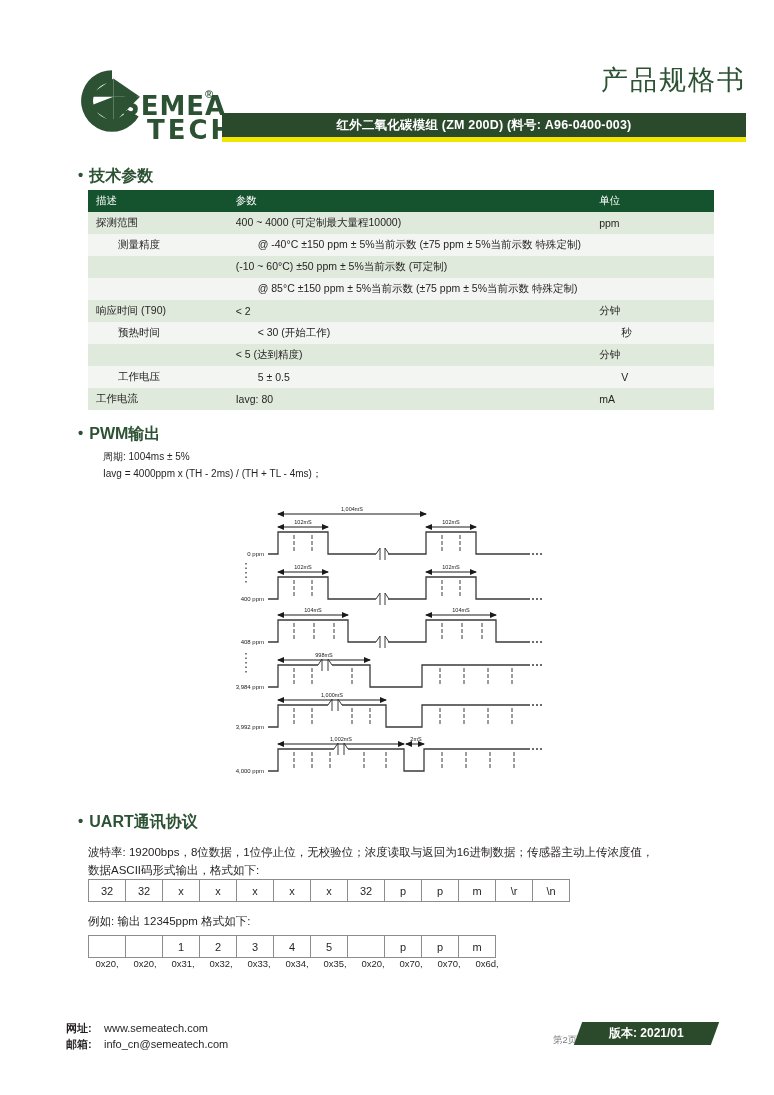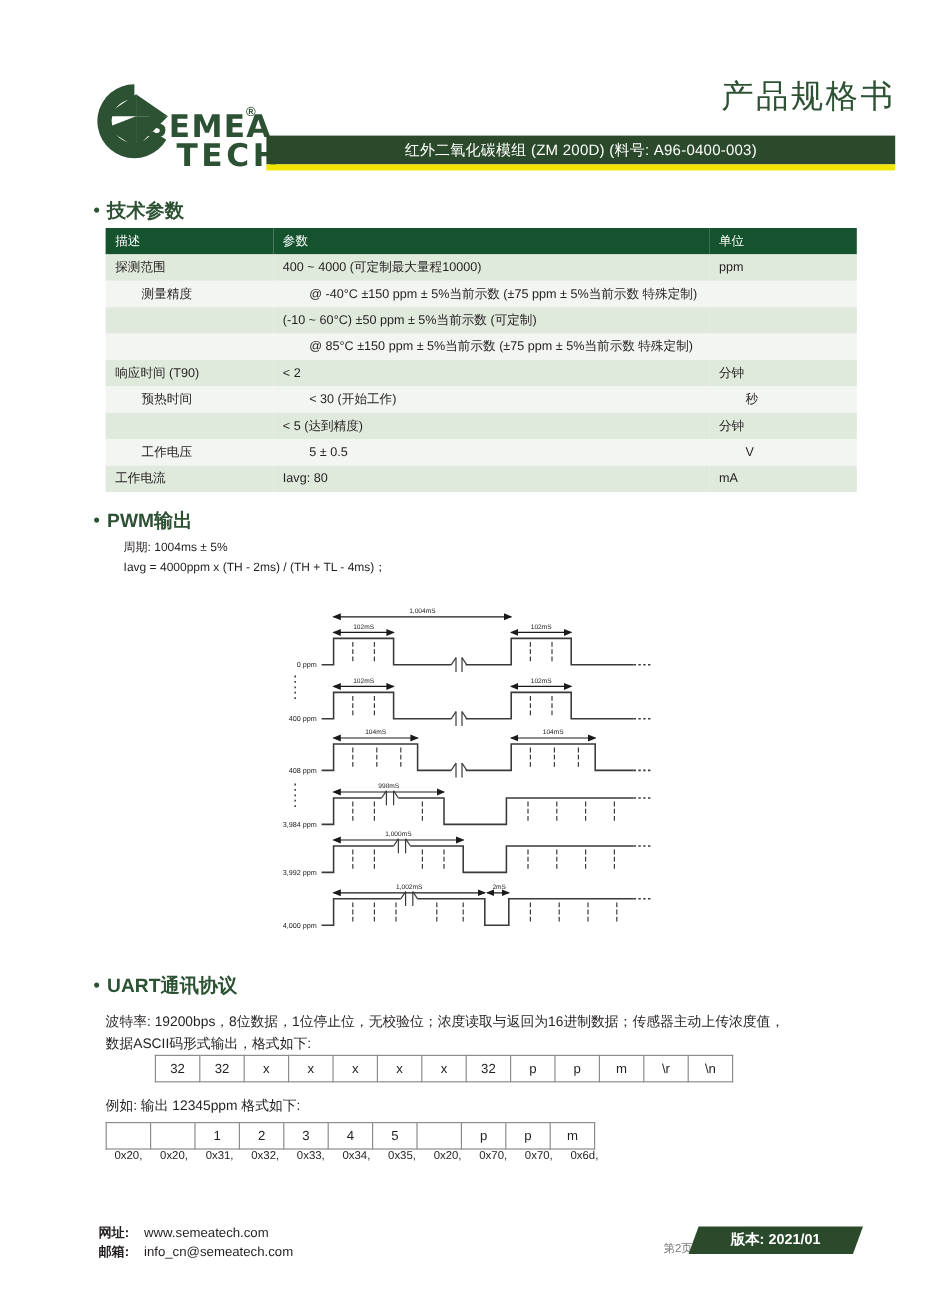--- a/index.html
+++ b/index.html
@@ -24,21 +24,21 @@
   .doc-title{
     position:absolute;right:28px;top:62px;
     font-size:27px;color:#2c5233;font-weight:normal;
     letter-spacing:2px;
   }
   .title-bar{
     position:absolute;left:222px;top:113px;width:524px;height:24px;
     background:#2b4a2b;
   }
   .title-bar span{
-    display:block;color:#ffffff;font-size:12.5px;font-weight:normal;
+    display:block;color:#ffffff;font-size:12.5px;font-weight:bold;
     text-align:center;line-height:24px;letter-spacing:0.2px;
   }
   .title-bar-accent{
     position:absolute;left:222px;top:137px;width:524px;height:5px;
     background:#f2e600;
   }
 
   
   .sec-head{
     position:absolute;font-size:16px;font-weight:bold;color:#2c5233;text-align:center;
@@ -69,28 +69,28 @@
   
   .pwm-diagram{position:absolute;left:228px;top:497px;width:320px;height:295px;}
 
   
   .uart-para{position:absolute;left:88px;top:843px;width:640px;font-size:11.5px;line-height:18px;}
   .byte-table{position:absolute;border-collapse:collapse;}
   .byte-table td{
     border:1px solid #8d8d8d;width:36px;height:21px;text-align:center;
     font-size:11px;color:#231f20;padding:0;
   }
-  #frame-table{left:88px;top:879px;margin-left:41px;}
+  #frame-table{left:88px;top:879px;}
   #example-table{left:88px;top:935px;}
   .example-label{position:absolute;left:88px;top:914px;font-size:11.5px;}
   .hex-row{position:absolute;left:88px;top:958px;width:440px;display:flex;font-size:9.5px;}
   .hex-row span{width:38px;text-align:center;display:block;}
 
   
-  .footer-contact{position:absolute;left:82px;top:1020px;font-size:11px;line-height:16px;}
+  .footer-contact{position:absolute;left:66px;top:1020px;font-size:11px;line-height:16px;}
   .footer-contact .row{display:flex;}
   .footer-contact .lbl{width:38px;font-weight:bold;}
   .page-num{position:absolute;left:553px;top:1034px;font-size:9.5px;color:#7a7a7a;}
   .version-badge{
     position:absolute;left:578px;top:1022px;width:137px;height:23px;
     background:#2b4a2b;color:#ffffff;font-size:12px;font-weight:bold;
     line-height:23px;text-align:center;
     transform:skewX(-20deg);
   }
   .version-badge span{display:inline-block;transform:skewX(20deg);}

